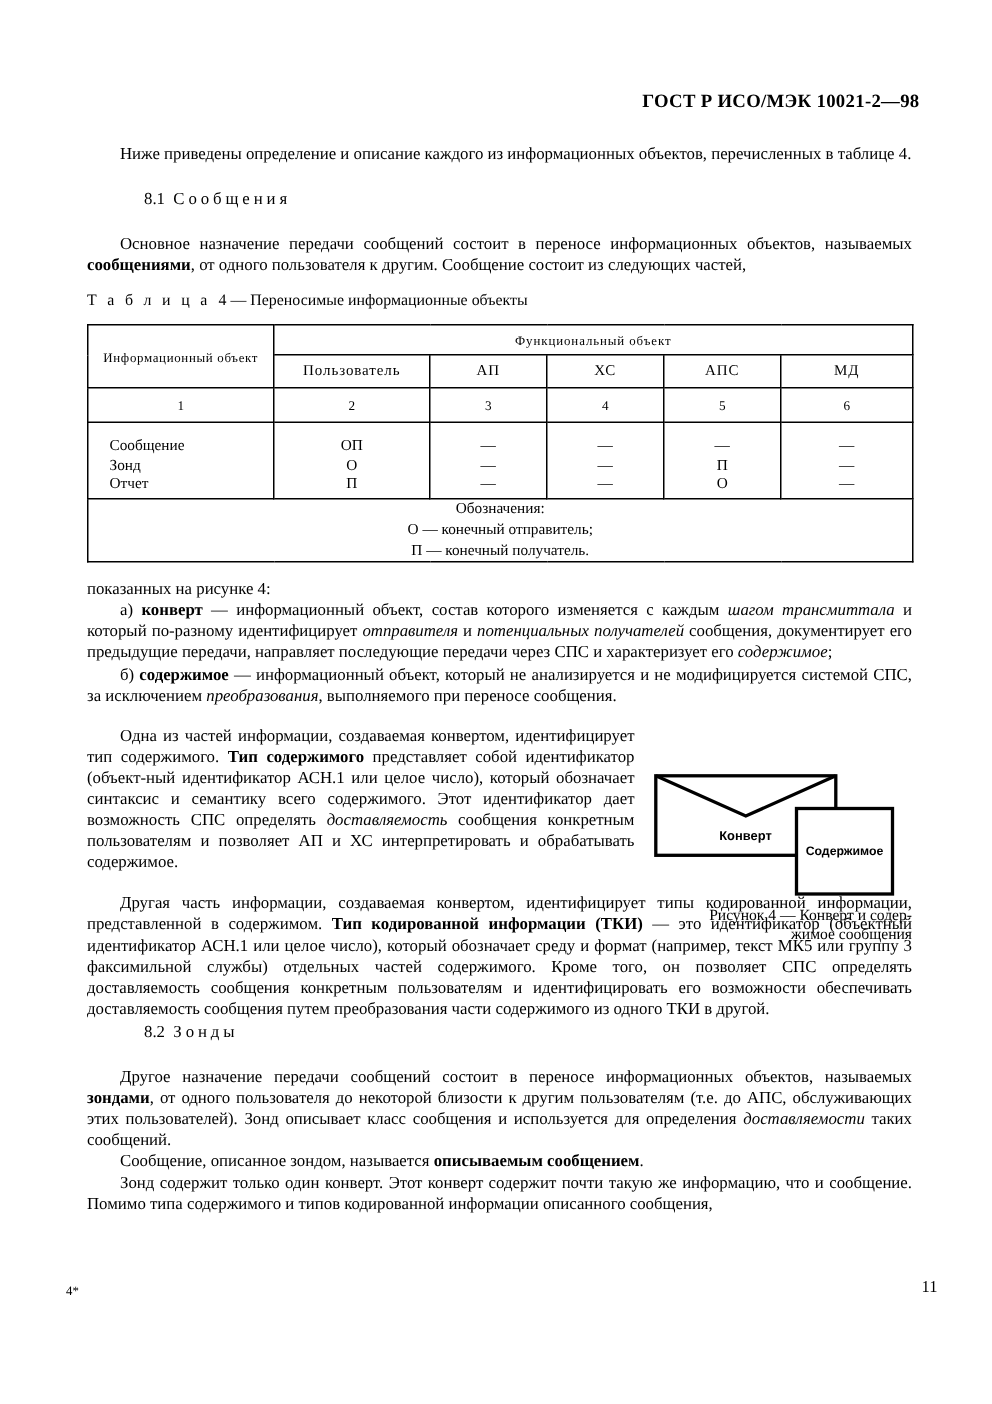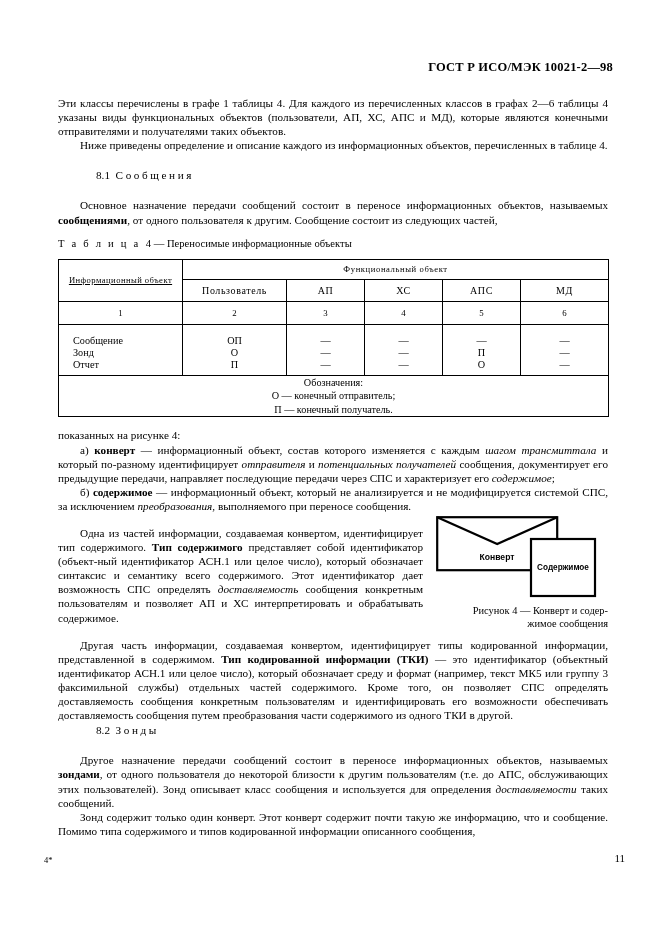--- a/index.html
+++ b/index.html
@@ -87,21 +87,20 @@
     text-align: center;
   }
   table.t4 .outer-l { border-left-width: 1.4px; }
   table.t4 .outer-r { border-right-width: 1.4px; }
 
   .hdr-info {
     font-size: 8.6px;
     letter-spacing: 0.45px;
     line-height: 12px;
     height: 40px;
-    text-decoration: underline;
   }
   .hdr-func {
     font-size: 8.6px;
     letter-spacing: 0.6px;
     height: 19px;
   }
   .hdr-sub {
     font-size: 10px;
     letter-spacing: 0.6px;
     height: 21px;
@@ -176,21 +175,20 @@
 </style>
 </head>
 <body>
 
 <div class="page">
 
   <div class="doc-header">ГОСТ Р ИСО/МЭК 10021-2—98</div>
 
   <div class="content">
 
-    <p class="body">Эти классы перечислены в графе 1 таблицы 4. Для каждого из перечисленных классов в графах 2—6 таблицы 4 указаны виды функциональных объектов (пользователи, АП, ХС, АПС и МД), которые являются конечными отправителями и получателями таких объектов.</p>
     <p class="body indent">Ниже приведены определение и описание каждого из информационных объектов, перечисленных в таблице 4.</p>
 
     <p class="sec-head">
       <span class="sec-num">8.1</span><span>&nbsp;&nbsp;</span><span class="spaced">Сообщения</span>
     </p>
 
     <p class="body indent"><span>Основное назначение передачи сообщений состоит в переносе информационных объектов, назы­ваемых </span><b>сообщениями</b><span>, от одного пользователя к другим. Сообщение состоит из следующих частей,</span></p>
 
     <p class="tbl-caption" style="margin-top:10px;">
       <span class="cap-spaced">Т а б л и ц а</span><span>&nbsp;&nbsp;</span><span>4</span><span>&nbsp;</span><span>—</span><span>&nbsp;</span><span>Переносимые информационные объекты</span>
@@ -290,20 +288,21 @@
     </div>
 
     <p class="body indent" style="margin-top:13px;"><span>Другая часть информации, создаваемая конвертом, идентифицирует типы кодированной инфор­мации, представленной в содержимом. </span><b>Тип кодированной информации (ТКИ)</b><span> — это идентификатор (объектный идентификатор АСН.1 или целое число), который обозначает среду и формат (например, текст МК5 или группу 3 факсимильной службы) отдельных частей содержимого. Кроме того, он позволяет СПС определять доставляемость сообщения конкретным пользователям и идентифицировать его возможности обеспечивать доставляемость сообщения путем преобразования части содержимого из одного ТКИ в другой.</span></p>
 
     <p class="sec-head" style="margin-top:1px;">
       <span class="sec-num">8.2</span><span>&nbsp;&nbsp;</span><span class="spaced">Зонды</span>
     </p>
 
     <p class="body indent"><span>Другое назначение передачи сообщений состоит в переносе информационных объектов, называе­мых </span><b>зондами</b><span>, от одного пользователя до некоторой близости к другим пользователям (т.е. до АПС, обслуживающих этих пользователей). Зонд описывает класс сообщения и используется для определе­ния </span><i>доставляемости</i><span> таких сообщений.</span></p>
 
+    <p class="body indent"><span>Сообщение, описанное зондом, называется </span><b>описываемым сообщением</b><span>.</span></p>
 
     <p class="body indent">Зонд содержит только один конверт. Этот конверт содержит почти такую же информацию, что и сообщение. Помимо типа содержимого и типов кодированной информации описанного сообщения,</p>
 
   </div>
 
   <div class="figure">
     <div class="env-wrap">
       <svg width="172" height="82" viewBox="0 0 172 82">
         <rect x="1.2" y="1.2" width="120" height="53" fill="#ffffff" stroke="#000000" stroke-width="2.2"></rect>
         <polyline points="1.2,1.2 61.2,28 121.2,1.2" fill="none" stroke="#000000" stroke-width="2.2" stroke-linejoin="miter"></polyline>

